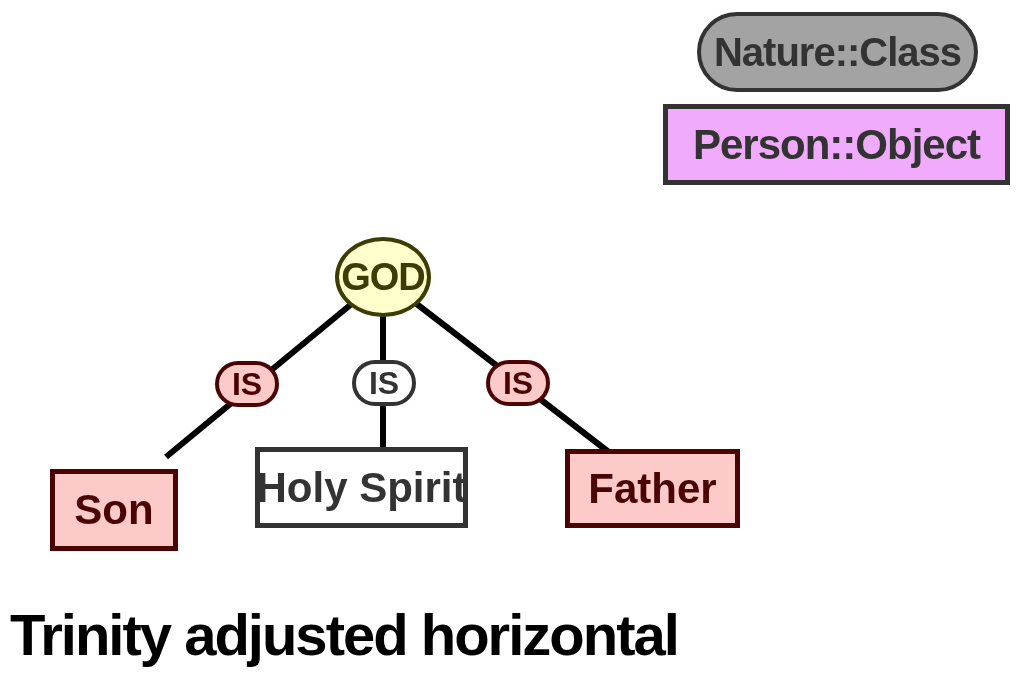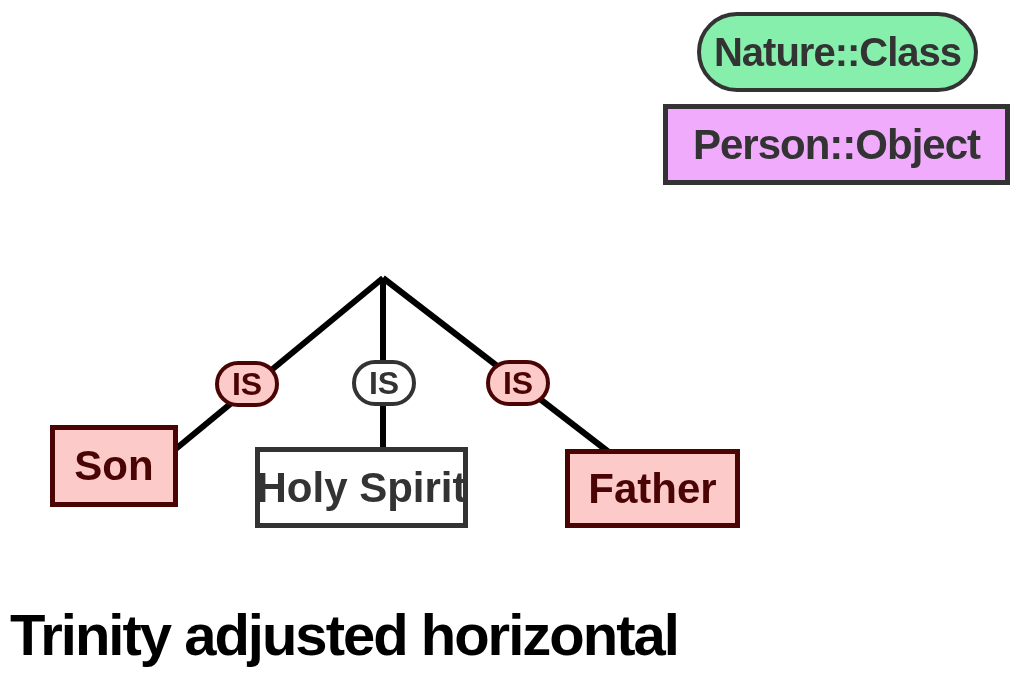--- a/index.html
+++ b/index.html
@@ -10,21 +10,21 @@
   .edges{position:absolute;left:0;top:0;width:1036px;height:688px;}
   .edges line{stroke:var(--line,#000);stroke-width:6;}
   .node{
     position:absolute;display:flex;align-items:center;justify-content:center;
     box-sizing:border-box;font-weight:bold;white-space:nowrap;
   }
   
   .legend-class{
     left:697px;top:12px;width:281px;height:80px;
     border:4px solid var(--neutral,#333);border-radius:42px;
-    color:var(--neutral,#333);font-size:40px;letter-spacing:-1px;background:#86efac;
+    color:var(--neutral,#333);font-size:40px;letter-spacing:-1px;background:#a3a3a3;
   }
   .legend-object{
     left:663px;top:104px;width:347px;height:81px;
     border:5px solid var(--neutral,#333);
     color:var(--neutral,#333);font-size:42px;letter-spacing:-1px;background:#f0abfc;
   }
   
   .god{
     left:335px;top:237px;width:96px;height:80px;
     border:4px solid var(--class-border,#3c3c04);border-radius:50%;
@@ -47,21 +47,21 @@
   .is-right{left:486px;top:360px;}
   
   .leaf{font-size:42px;}
   .leaf-pink{
     border:5px solid var(--person-border,#4b0404);
     background:var(--person-fill,#fdcaca);color:var(--person-border,#4b0404);
   }
   .leaf-plain{
     border:5px solid var(--neutral,#333);background:#fff;color:var(--neutral,#333);
   }
-  .son{left:50px;top:425px;width:128px;height:82px;}
+  .son{left:50px;top:469px;width:128px;height:82px;}
   .holy{left:255px;top:447px;width:213px;height:81px;}
   .father{left:565px;top:449px;width:175px;height:79px;}
   
   .title{
     position:absolute;left:10px;top:601px;width:1036px;
     font-weight:bold;font-size:58px;letter-spacing:-2px;color:#000;
   }
 </style>
 </head>
 <body>
@@ -75,20 +75,23 @@
   </svg>
 
   <div class="node legend-class">
     <span>Nature::Class</span>
   </div>
 
   <div class="node legend-object">
     <span>Person::Object</span>
   </div>
 
+  <div class="node god">
+    <span>GOD</span>
+  </div>
 
   <div class="node is is-pink is-left">
     <span>IS</span>
   </div>
 
   <div class="node is is-plain is-center">
     <span>IS</span>
   </div>
 
   <div class="node is is-pink is-right">

